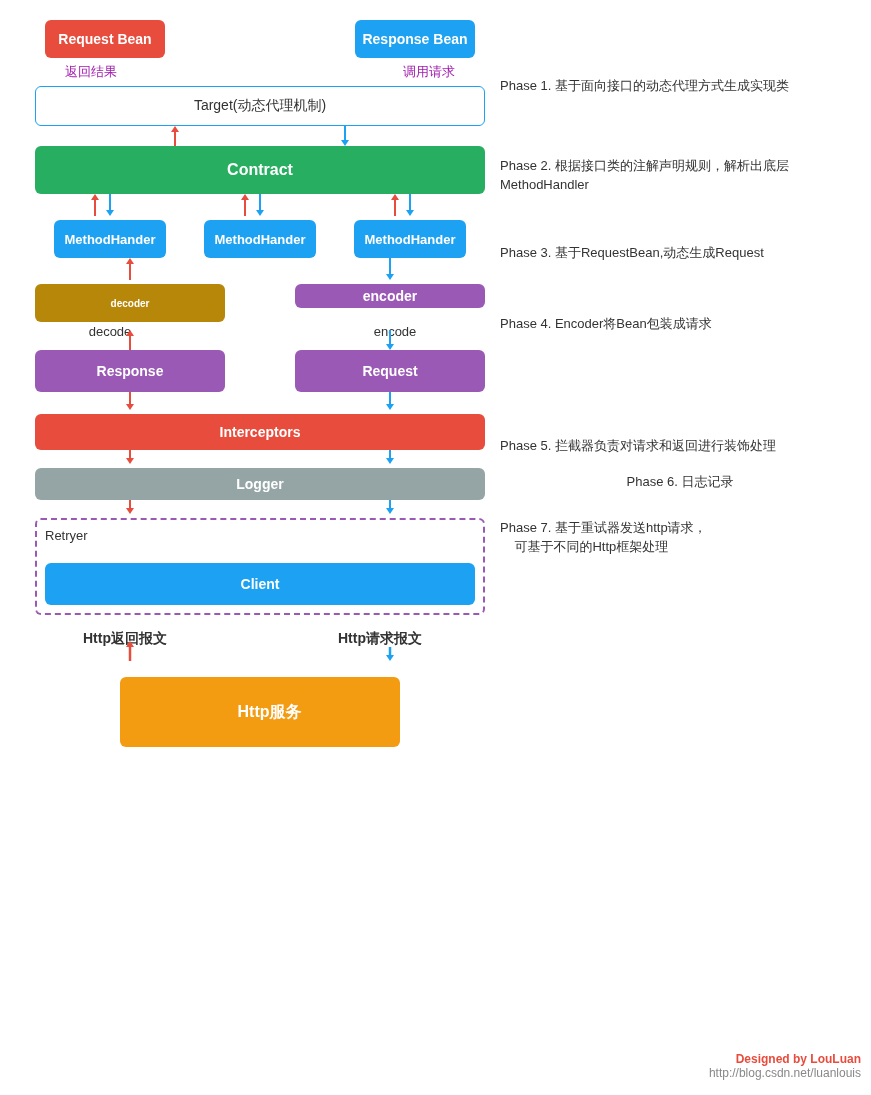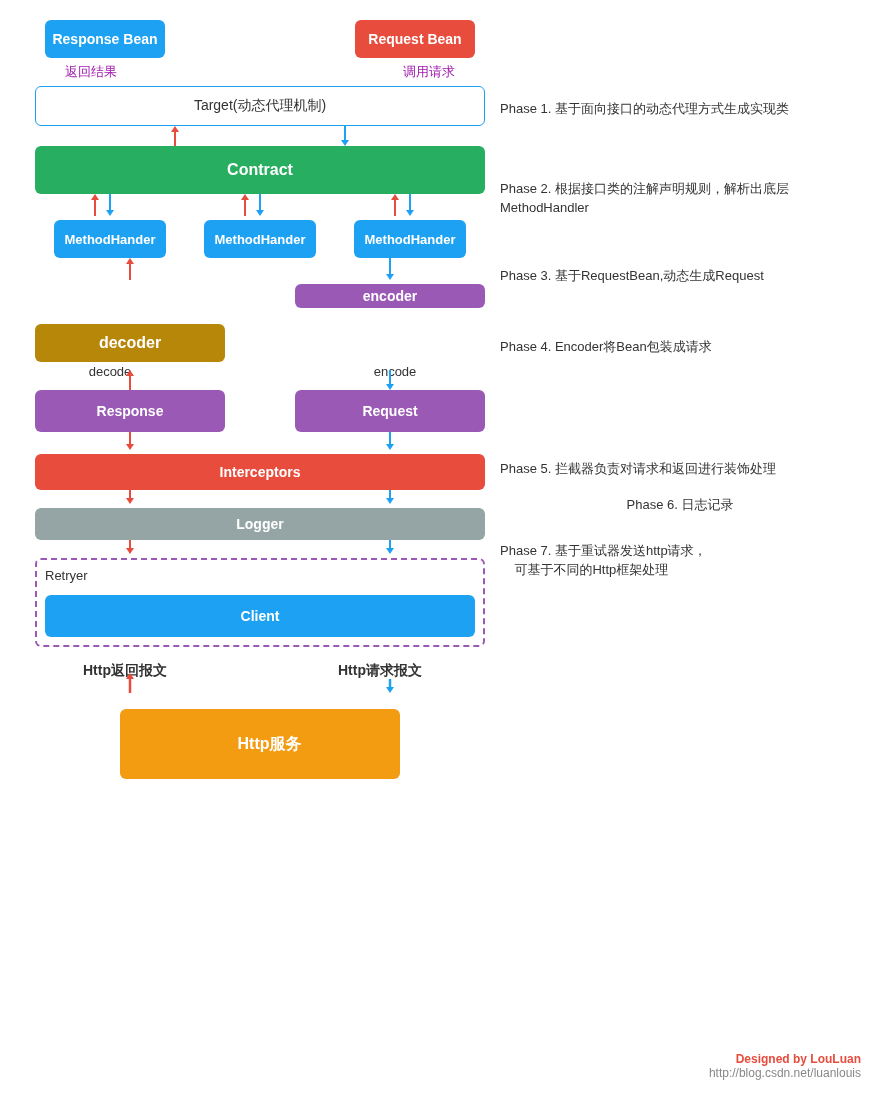--- a/index.html
+++ b/index.html
@@ -141,23 +141,22 @@
 
     .decoder-box {
       background: #b7870a;
       width: 190px;
       height: 38px;
       border-radius: 6px;
       display: flex;
       align-items: center;
       justify-content: center;
       color: #fff;
-      font-size: 16px;
-      font-weight: bold;
-      margin-top: 40px;
+      font-size: 10px;
+      font-weight: bold;
     }
 
     .encoder-box {
       background: #9b59b6;
       width: 190px;
       height: 24px;
       border-radius: 6px;
       display: flex;
       align-items: center;
       justify-content: center;
@@ -237,21 +236,21 @@
       border: 2px dashed #9b59b6;
       width: 450px;
       margin: 0 auto;
       border-radius: 6px;
       padding: 8px 8px 8px 8px;
     }
 
     .retryer-label {
       font-size: 13px;
       color: #333;
-      margin-bottom: 12px;
+      margin-bottom: 20px;
     }
 
     .client-box {
       background: #1da1f2;
       height: 42px;
       width: 100%;
       border-radius: 6px;
       display: flex;
       align-items: center;
       justify-content: center;
@@ -304,22 +303,22 @@
 
   </style>
 </head>
 <body>
 
 <div class="diagram-area">
 
   <div class="left-panel">
 
     <div class="beans-row mt-10">
+      <div class="box request-bean">Request Bean</div>
       <div class="box response-bean">Response Bean</div>
-      <div class="box request-bean">Request Bean</div>
     </div>
 
     <div class="labels-row mt-4">
       <span>返回结果</span>
       <span>调用请求</span>
     </div>
 
     <div class="mt-4" style="width:450px; margin: 0 auto;">
       <div class="target-box">Target(动态代理机制)</div>
     </div>
@@ -458,21 +457,21 @@
     </div>
 
     <div style="width:450px; margin: 0 auto;">
       <div class="http-service-box">Http服务</div>
     </div>
 
   </div>
 
   <div class="right-panel">
 
-    <div style="margin-top: 89px;">
+    <div style="margin-top: 66px;">
       <div class="annotation">Phase 1. 基于面向接口的动态代理方式生成实现类</div>
     </div>
 
     <div style="margin-top: 60px;">
       <div class="annotation">
         Phase 2. 根据接口类的注解声明规则，解析出底层<br>MethodHandler
       </div>
     </div>
 
     <div style="margin-top: 48px;">

